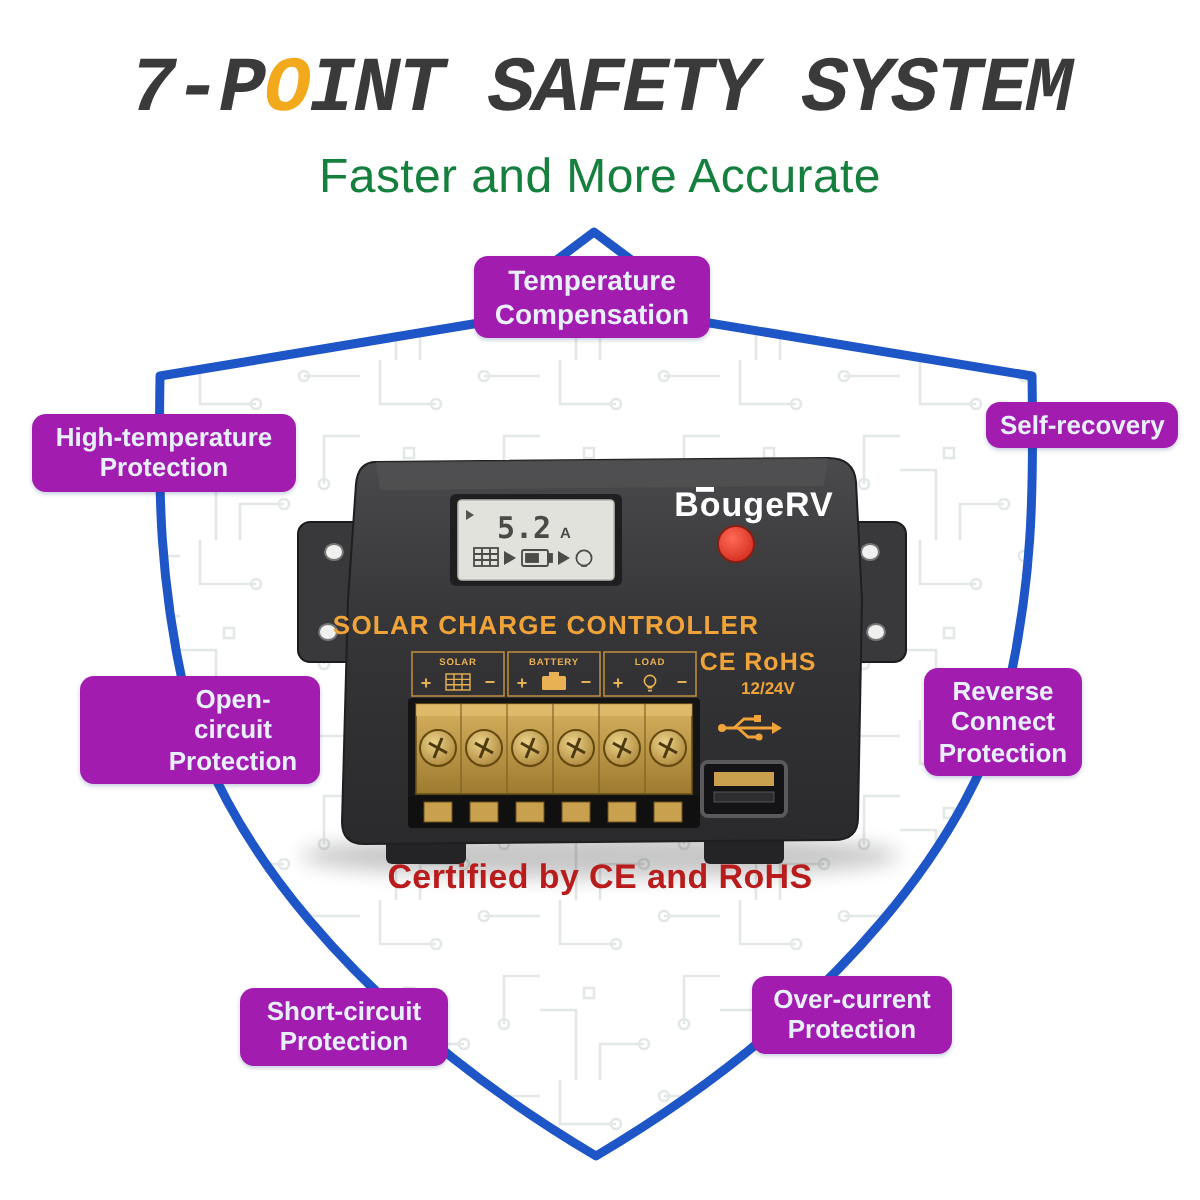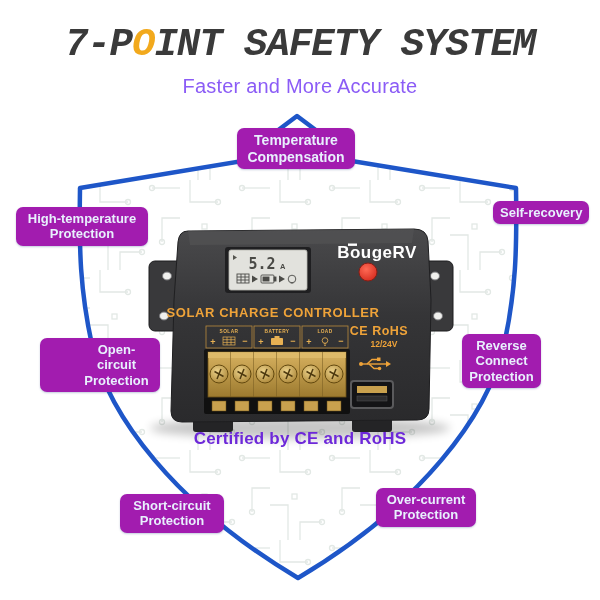--- a/index.html
+++ b/index.html
@@ -3,34 +3,34 @@
 <meta charset="utf-8">
 <style>
   html,body{margin:0;padding:0;background:#ffffff;}
   #stage{position:relative;width:600px;height:600px;overflow:hidden;background:#ffffff;
          font-family:"Liberation Sans",sans-serif;}
   #shield-svg{position:absolute;left:0;top:0;width:600px;height:600px;}
   .hdr{position:absolute;left:0;top:24px;width:600px;text-align:center;}
   .title{font-size:39px;font-weight:bold;font-style:italic;color:#3a3a3a;
          letter-spacing:-1px;line-height:1.1;white-space:nowrap;font-family:Liberation Mono, monospace;}
   .title .hl{color:#f2a91c;}
-  .subtitle{margin-top:8px;font-size:20px;color:#8b5cf6;letter-spacing:.2px;}
+  .subtitle{margin-top:8px;font-size:24px;color:#15803d;letter-spacing:.2px;}
   .callout{position:absolute;background:#a21caf;color:#e8f0fd;border-radius:7px;
            text-align:center;font-weight:bold;font-size:13px;line-height:1.18;
            padding:4px 7px;box-sizing:border-box;
            box-shadow:0 1px 2px rgba(20,50,120,.25);}
   .co-temperature{left:237px;top:128px;width:118px;font-size:14px;}
   .co-hightemp{left:16px;top:207px;width:132px;}
   .co-selfrecovery{left:493px;top:201px;white-space:nowrap;}
   .co-opencircuit{left:40px;top:338px;width:120px;padding-left:40px;}
   .co-reverse{left:462px;top:334px;width:79px;}
   .co-shortcircuit{left:120px;top:494px;width:104px;}
   .co-overcurrent{left:376px;top:488px;width:100px;}
   .footer-note{position:absolute;left:0;top:429px;width:600px;text-align:center;
-               font-size:17px;color:#6d28d9;font-weight:bold;letter-spacing:.2px;}
+               font-size:17px;color:#b91c1c;font-weight:bold;letter-spacing:.2px;}
   text{font-family:"Liberation Sans",sans-serif;}
   .lcd-num{font-family:"DejaVu Sans Mono",monospace;}
 </style>
 </head>
 <body>
 
 <div id="stage">
 
   <svg id="shield-svg" viewBox="0 0 600 600">
     <defs>

